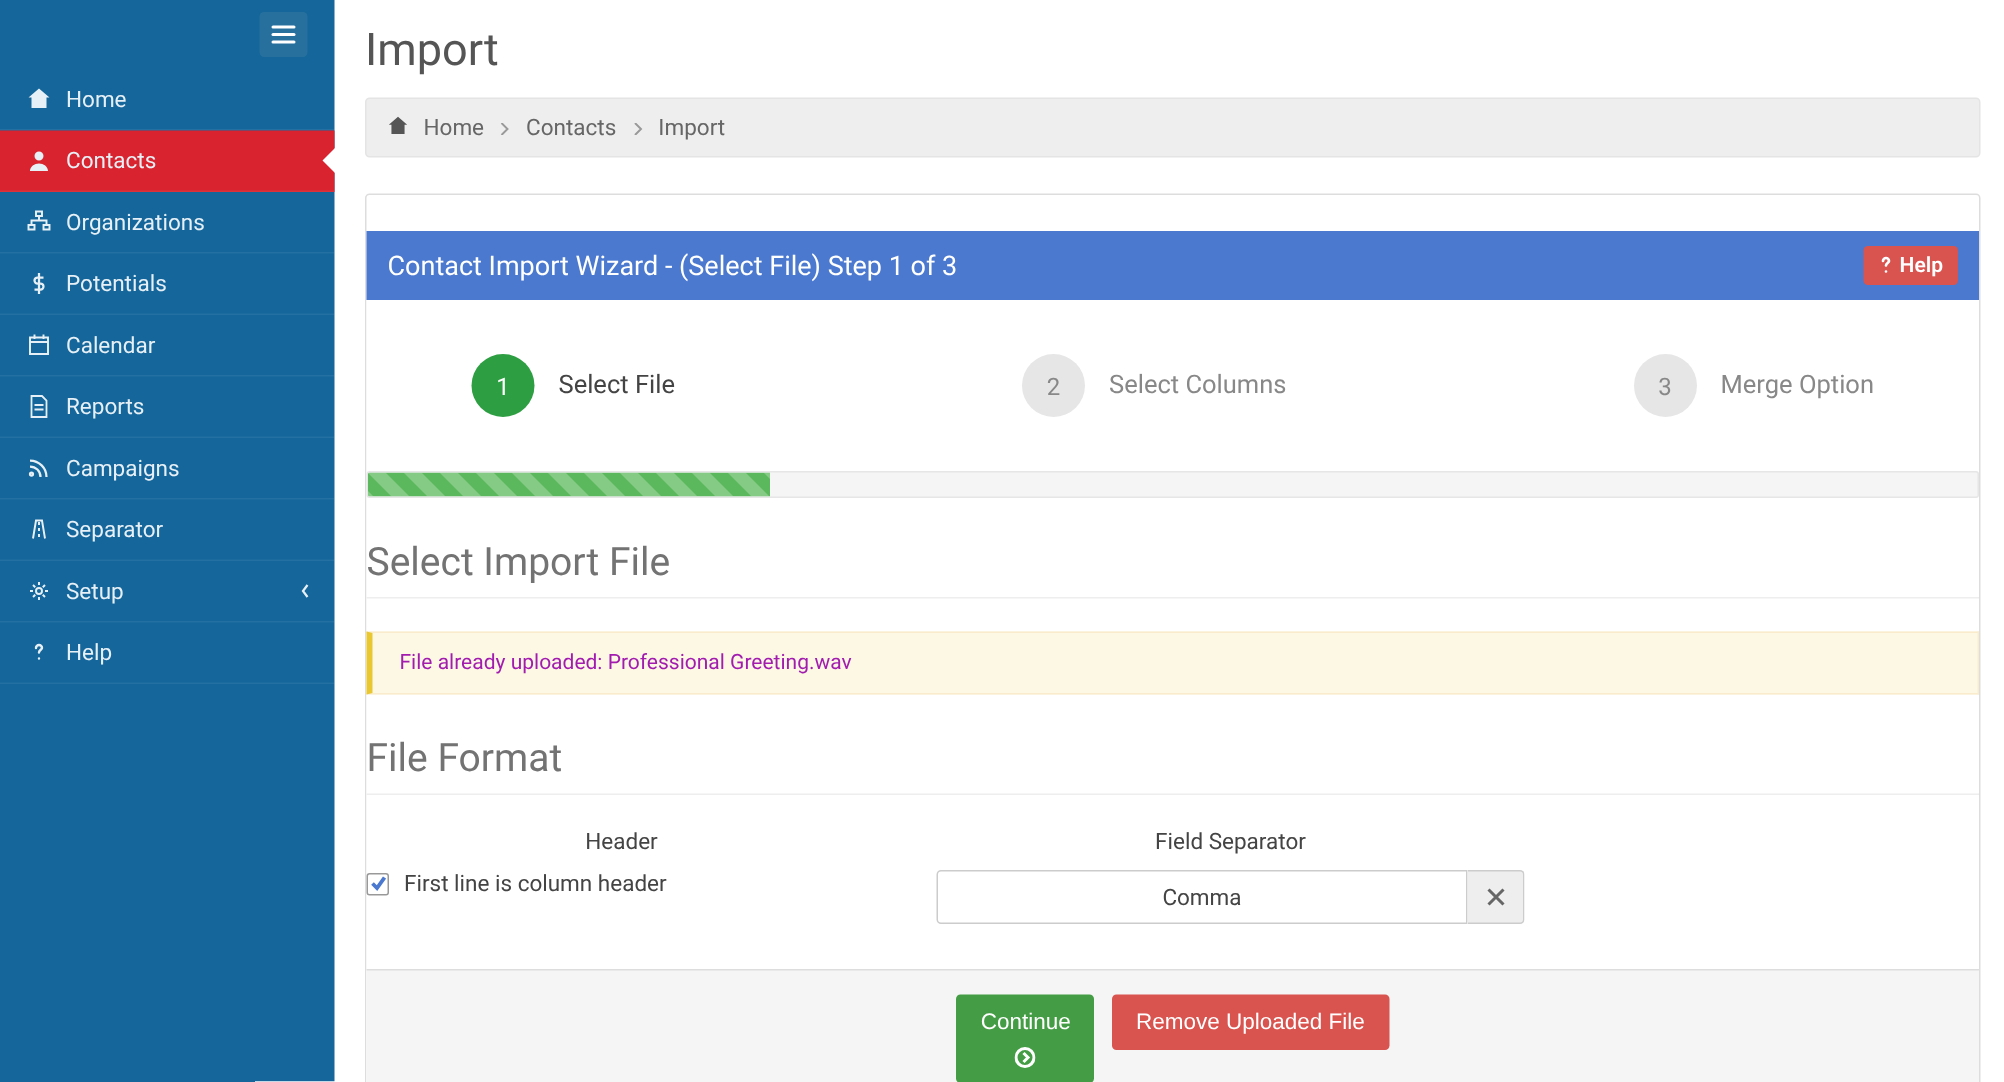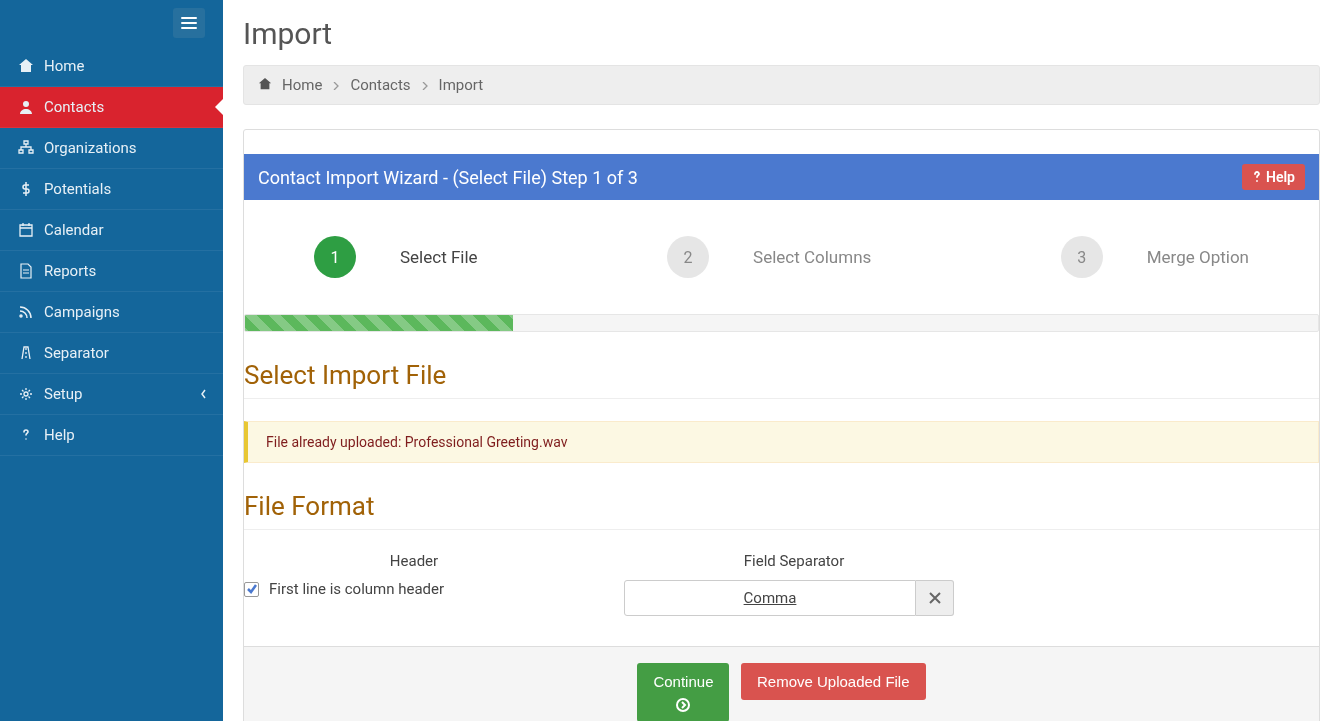--- a/index.html
+++ b/index.html
@@ -33,33 +33,33 @@
   .panel { border: 1px solid #ddd; border-radius: 3px; }
   .panel-header { background: #4b79cf; color: #fff; padding: 10px 14px; font-size: 18px; font-weight: 400; display: flex; align-items: center; margin-top: 24px; }
   .help-btn { margin-left: auto; background: #d9534f; color: #fff; border-radius: 3px; padding: 5px 10px; font-size: 14px; font-weight: 600; display: inline-flex; align-items: center; gap: 4px; cursor: pointer; }
   .help-btn svg { width: 10px; height: 14px; fill: #fff; }
   .panel-body { background: #fff; padding: 36px 0 0 0; }
 
   .steps { display: flex; justify-content: space-between; padding: 0 70px 36px 70px; }
   .step { display: flex; align-items: center; gap: 16px; }
   .step-circle { width: 42px; height: 42px; border-radius: 50%; background: #e6e6e6; color: #888; display: flex; align-items: center; justify-content: center; font-size: 16px; }
   .step.active .step-circle { background: #2e9e43; color: #fff; }
-  .step-label { font-size: 17px; color: #888; margin-left: 28px; }
+  .step-label { font-size: 17px; color: #888; }
   .step.active .step-label { color: #444; }
 
   .progress { height: 18px; background: #f5f5f5; border: 1px solid #e6e6e6; border-radius: 2px; margin: 0 0 28px 0; position: relative; overflow: hidden; }
   .progress-bar { height: 100%; width: 25%; background: #5cb85c;
     background-image: linear-gradient(45deg, rgba(255,255,255,.25) 25%, transparent 25%, transparent 50%, rgba(255,255,255,.25) 50%, rgba(255,255,255,.25) 75%, transparent 75%, transparent);
     background-size: 24px 24px;
   }
 
-  .section-title { font-size: 26px; font-weight: 400; color: #a16207; padding: 0 0 8px 0; border-bottom: 1px solid #eee; margin-bottom: 22px; }
+  .section-title { font-size: 26px; font-weight: 400; color: #737373; padding: 0 0 8px 0; border-bottom: 1px solid #eee; margin-bottom: 22px; }
 
   .alert { background: #fcf8e3; border: 1px solid #faebcc; border-left: 4px solid #e8c733; color: #8a6d3b; padding: 12px 18px; margin-bottom: 28px; font-size: 14px; }
-  .alert span { color: #7f1d1d; }
+  .alert span { color: #a21caf; }
 
   .row { display: flex; gap: 40px; margin-bottom: 30px; }
   .col { flex: 0 0 340px; text-align: center; }
   .field-label { font-size: 15px; color: #444; margin-bottom: 10px; display: block; }
   .checkbox-row { display: flex; align-items: center; gap: 10px; font-size: 15px; color: #444; }
   .checkbox { width: 15px; height: 15px; border: 1px solid #999; border-radius: 2px; display: inline-flex; align-items: center; justify-content: center; background: #fff; cursor: pointer; }
   .checkbox svg { width: 10px; height: 10px; stroke: #4b79cf; stroke-width: 2.5; fill: none; }
 
   .select-wrap { display: flex; }
   .select { flex: 1; border: 1px solid #ccc; border-radius: 3px 0 0 3px; padding: 8px 12px; font-size: 15px; background: #fff; }
@@ -69,21 +69,21 @@
   .footer-bar { background: #f5f5f5; border-top: 1px solid #ddd; padding: 16px; text-align: center; }
   .btn { display: inline-flex; align-items: center; gap: 8px; border: 0; border-radius: 3px; padding: 10px 16px; font-size: 15px; color: #fff; cursor: pointer; margin: 0 4px; flex-direction: column; }
   .btn-green { background: #449d44; }
   .btn-red { background: #d9534f; align-items: flex-end; }
   .btn svg { width: 14px; height: 14px; fill: none; stroke: #fff; stroke-width: 2; }
 
   .panel-body .progress,
   .panel-body .section-title,
   .panel-body .alert,
   .panel-body .row { margin-left: 0; margin-right: 0; }
-  .separator-col .select-wrap { width: 330px; text-decoration: underline; }
+  .separator-col .select-wrap { width: 392px; }
 </style>
 </head>
 <body>
 
 <aside class="sidebar">
   <div class="sidebar-top">
     <div class="hamburger">
       <span></span>
         <span></span>
         <span></span>

